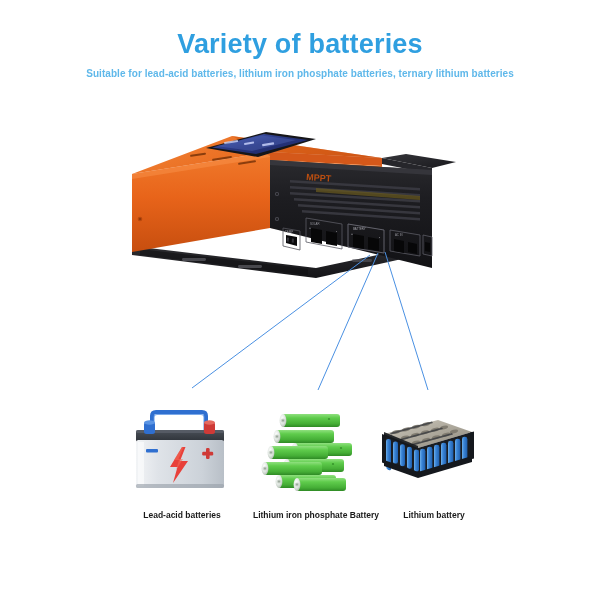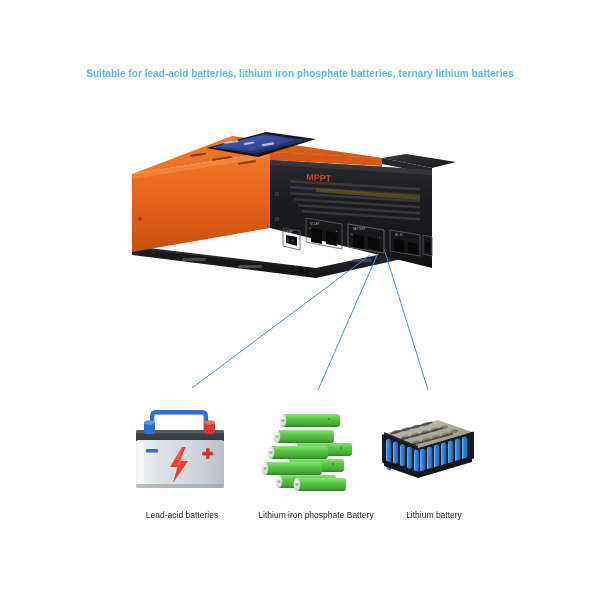--- a/index.html
+++ b/index.html
@@ -79,33 +79,34 @@
 
   #fig-lead   { left: 122px; top: 404px; width: 118px; height: 92px; }
   #fig-lfp    { left: 256px; top: 406px; width: 120px; height: 90px; }
   #fig-pack   { left: 372px; top: 412px; width: 108px; height: 78px; }
 
   
   .caption {
     position: absolute;
     text-align: center;
     font-size: 8.5px;
-    font-weight: normal;
+    font-weight: bold;
     color: #1a1a1a;
     line-height: 14px;
   }
   #cap-lead { left: 106px; top: 508px; width: 152px; }
   #cap-lfp  { left: 240px; top: 508px; width: 152px; }
   #cap-pack { left: 372px; top: 508px; width: 124px; }
 </style>
 </head>
 <body>
 
 <div id="stage">
 
+  <div class="title">Variety of batteries</div>
 
   <div class="subtitle">Suitable for lead-acid batteries, lithium iron phosphate batteries, ternary lithium batteries</div>
 
   <div id="device">
     <svg viewBox="0 0 340 180" width="340" height="180">
       <defs>
         <linearGradient id="gOrangeFront" x1="0" y1="0" x2="0" y2="1">
           <stop offset="0" stop-color="#f07a2c"></stop>
           <stop offset="0.45" stop-color="#e8641a"></stop>
           <stop offset="1" stop-color="#c74e0f"></stop>

